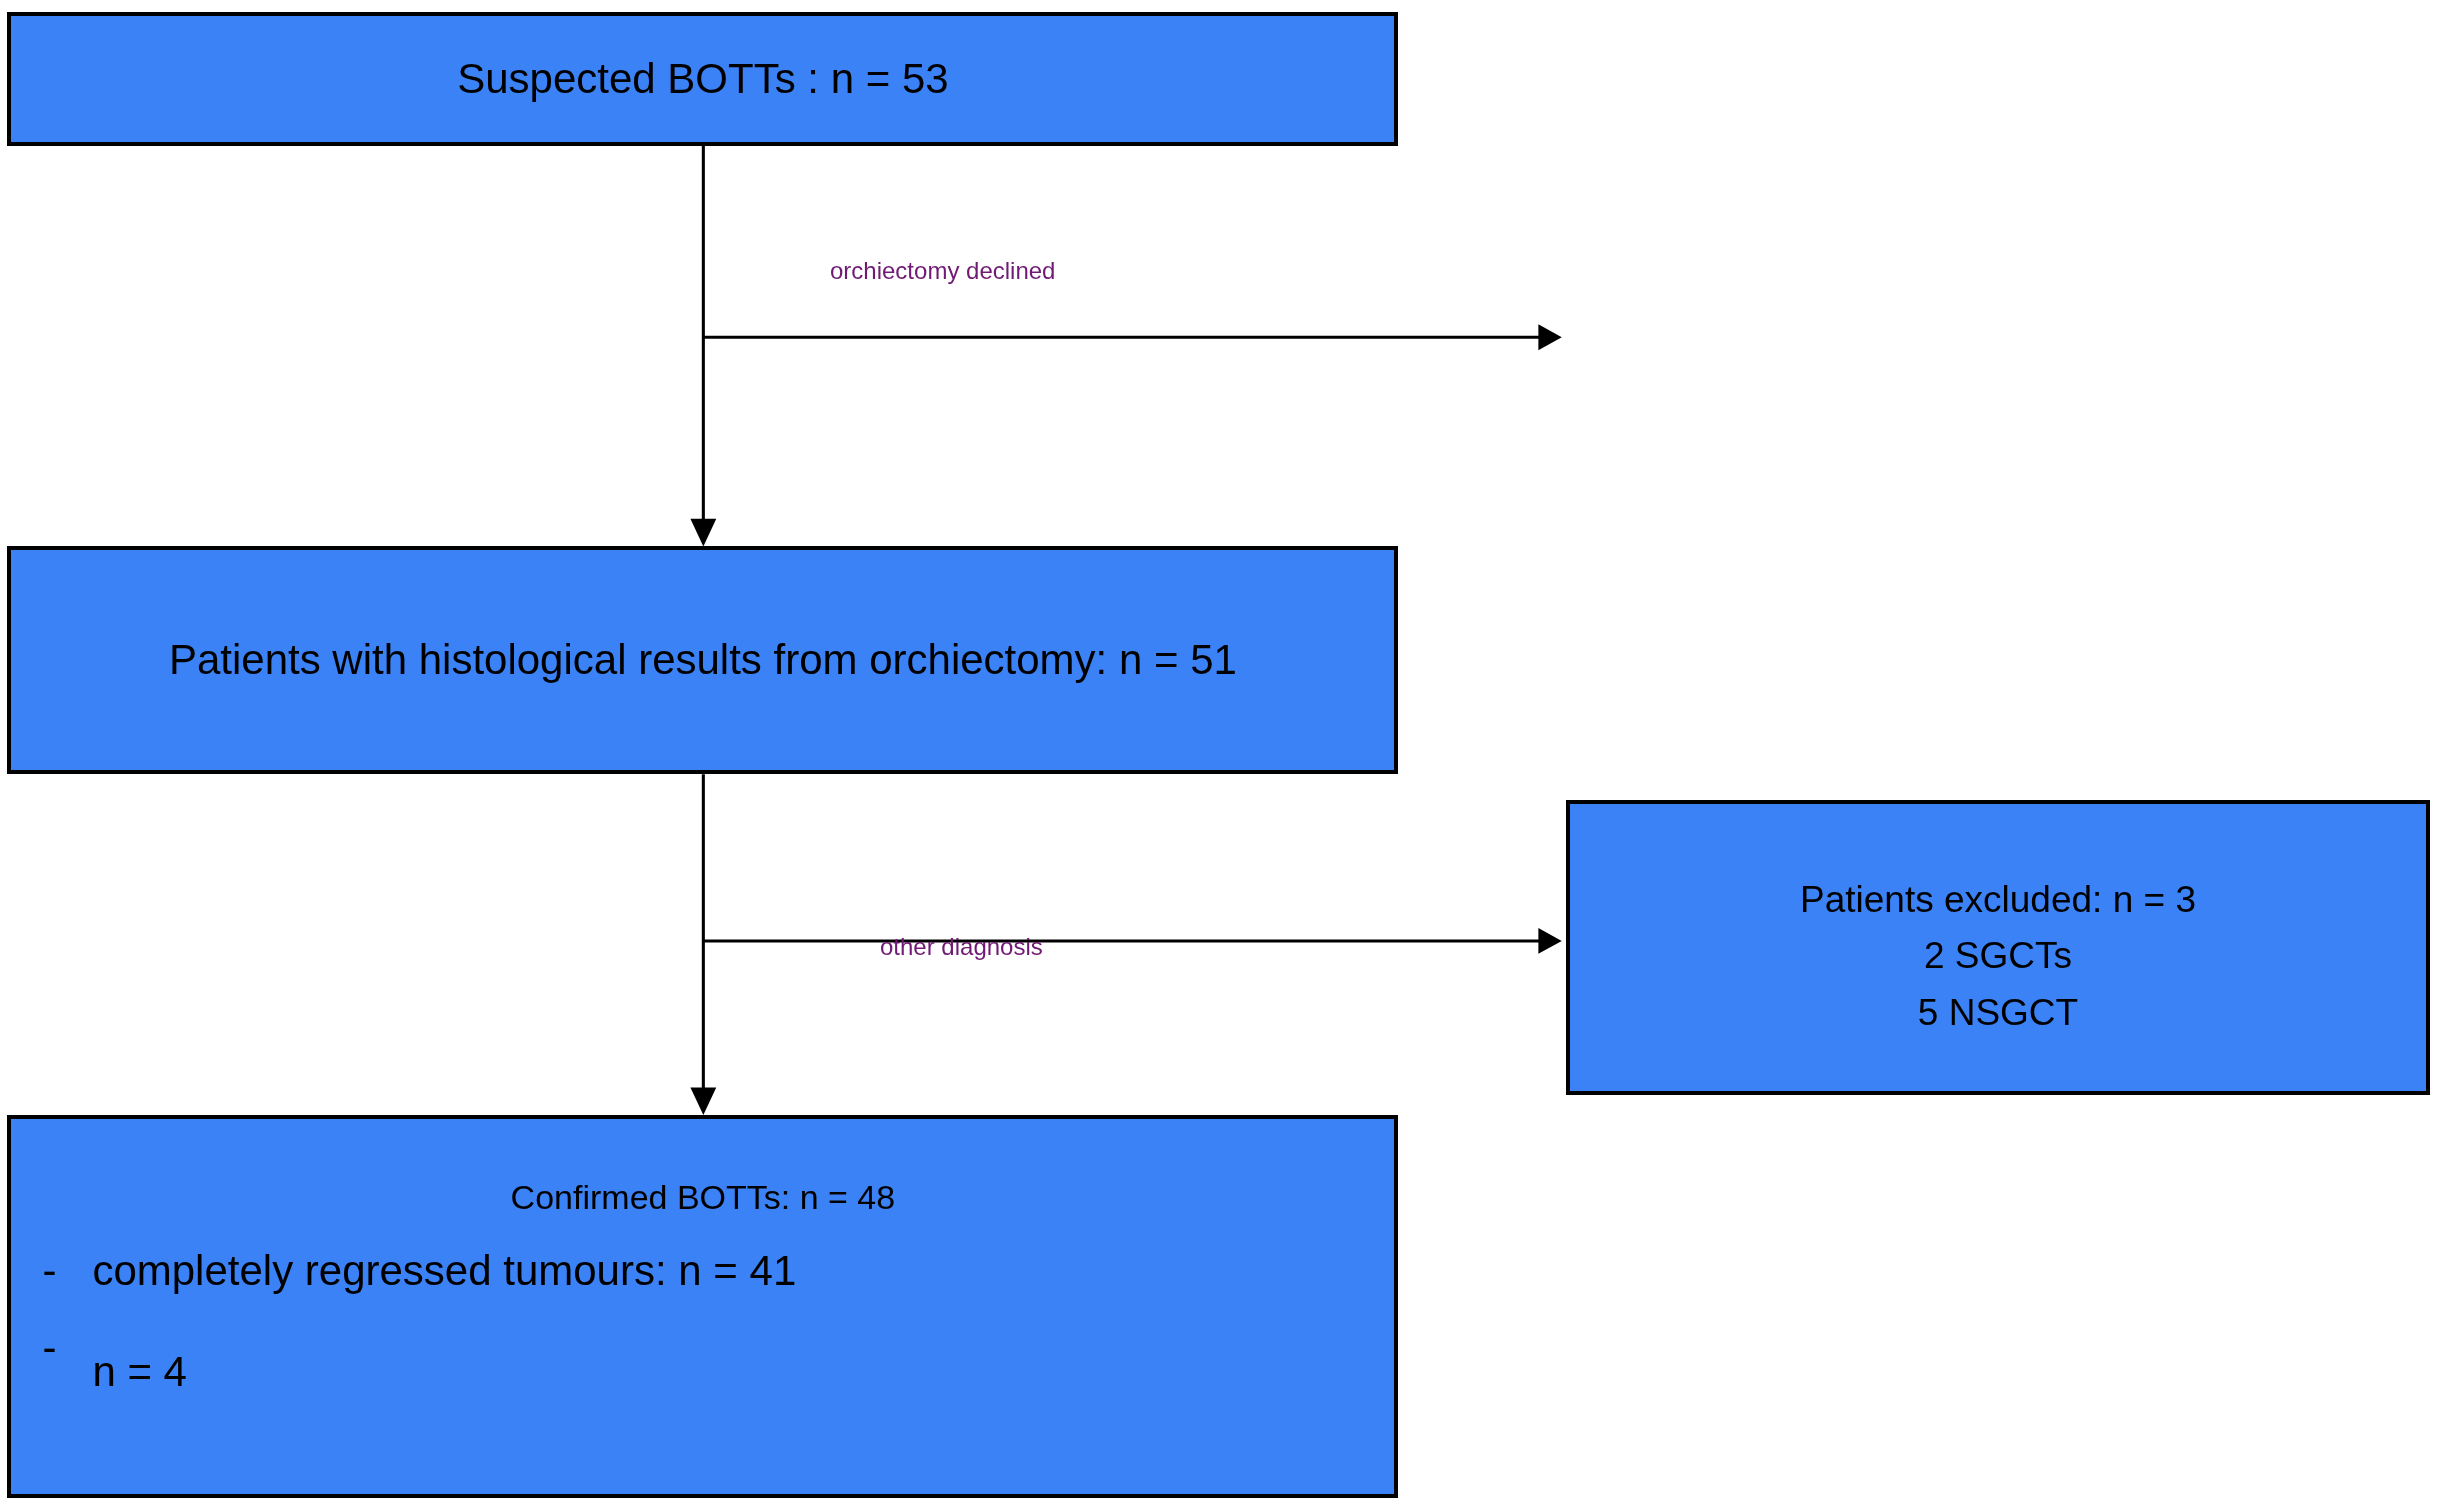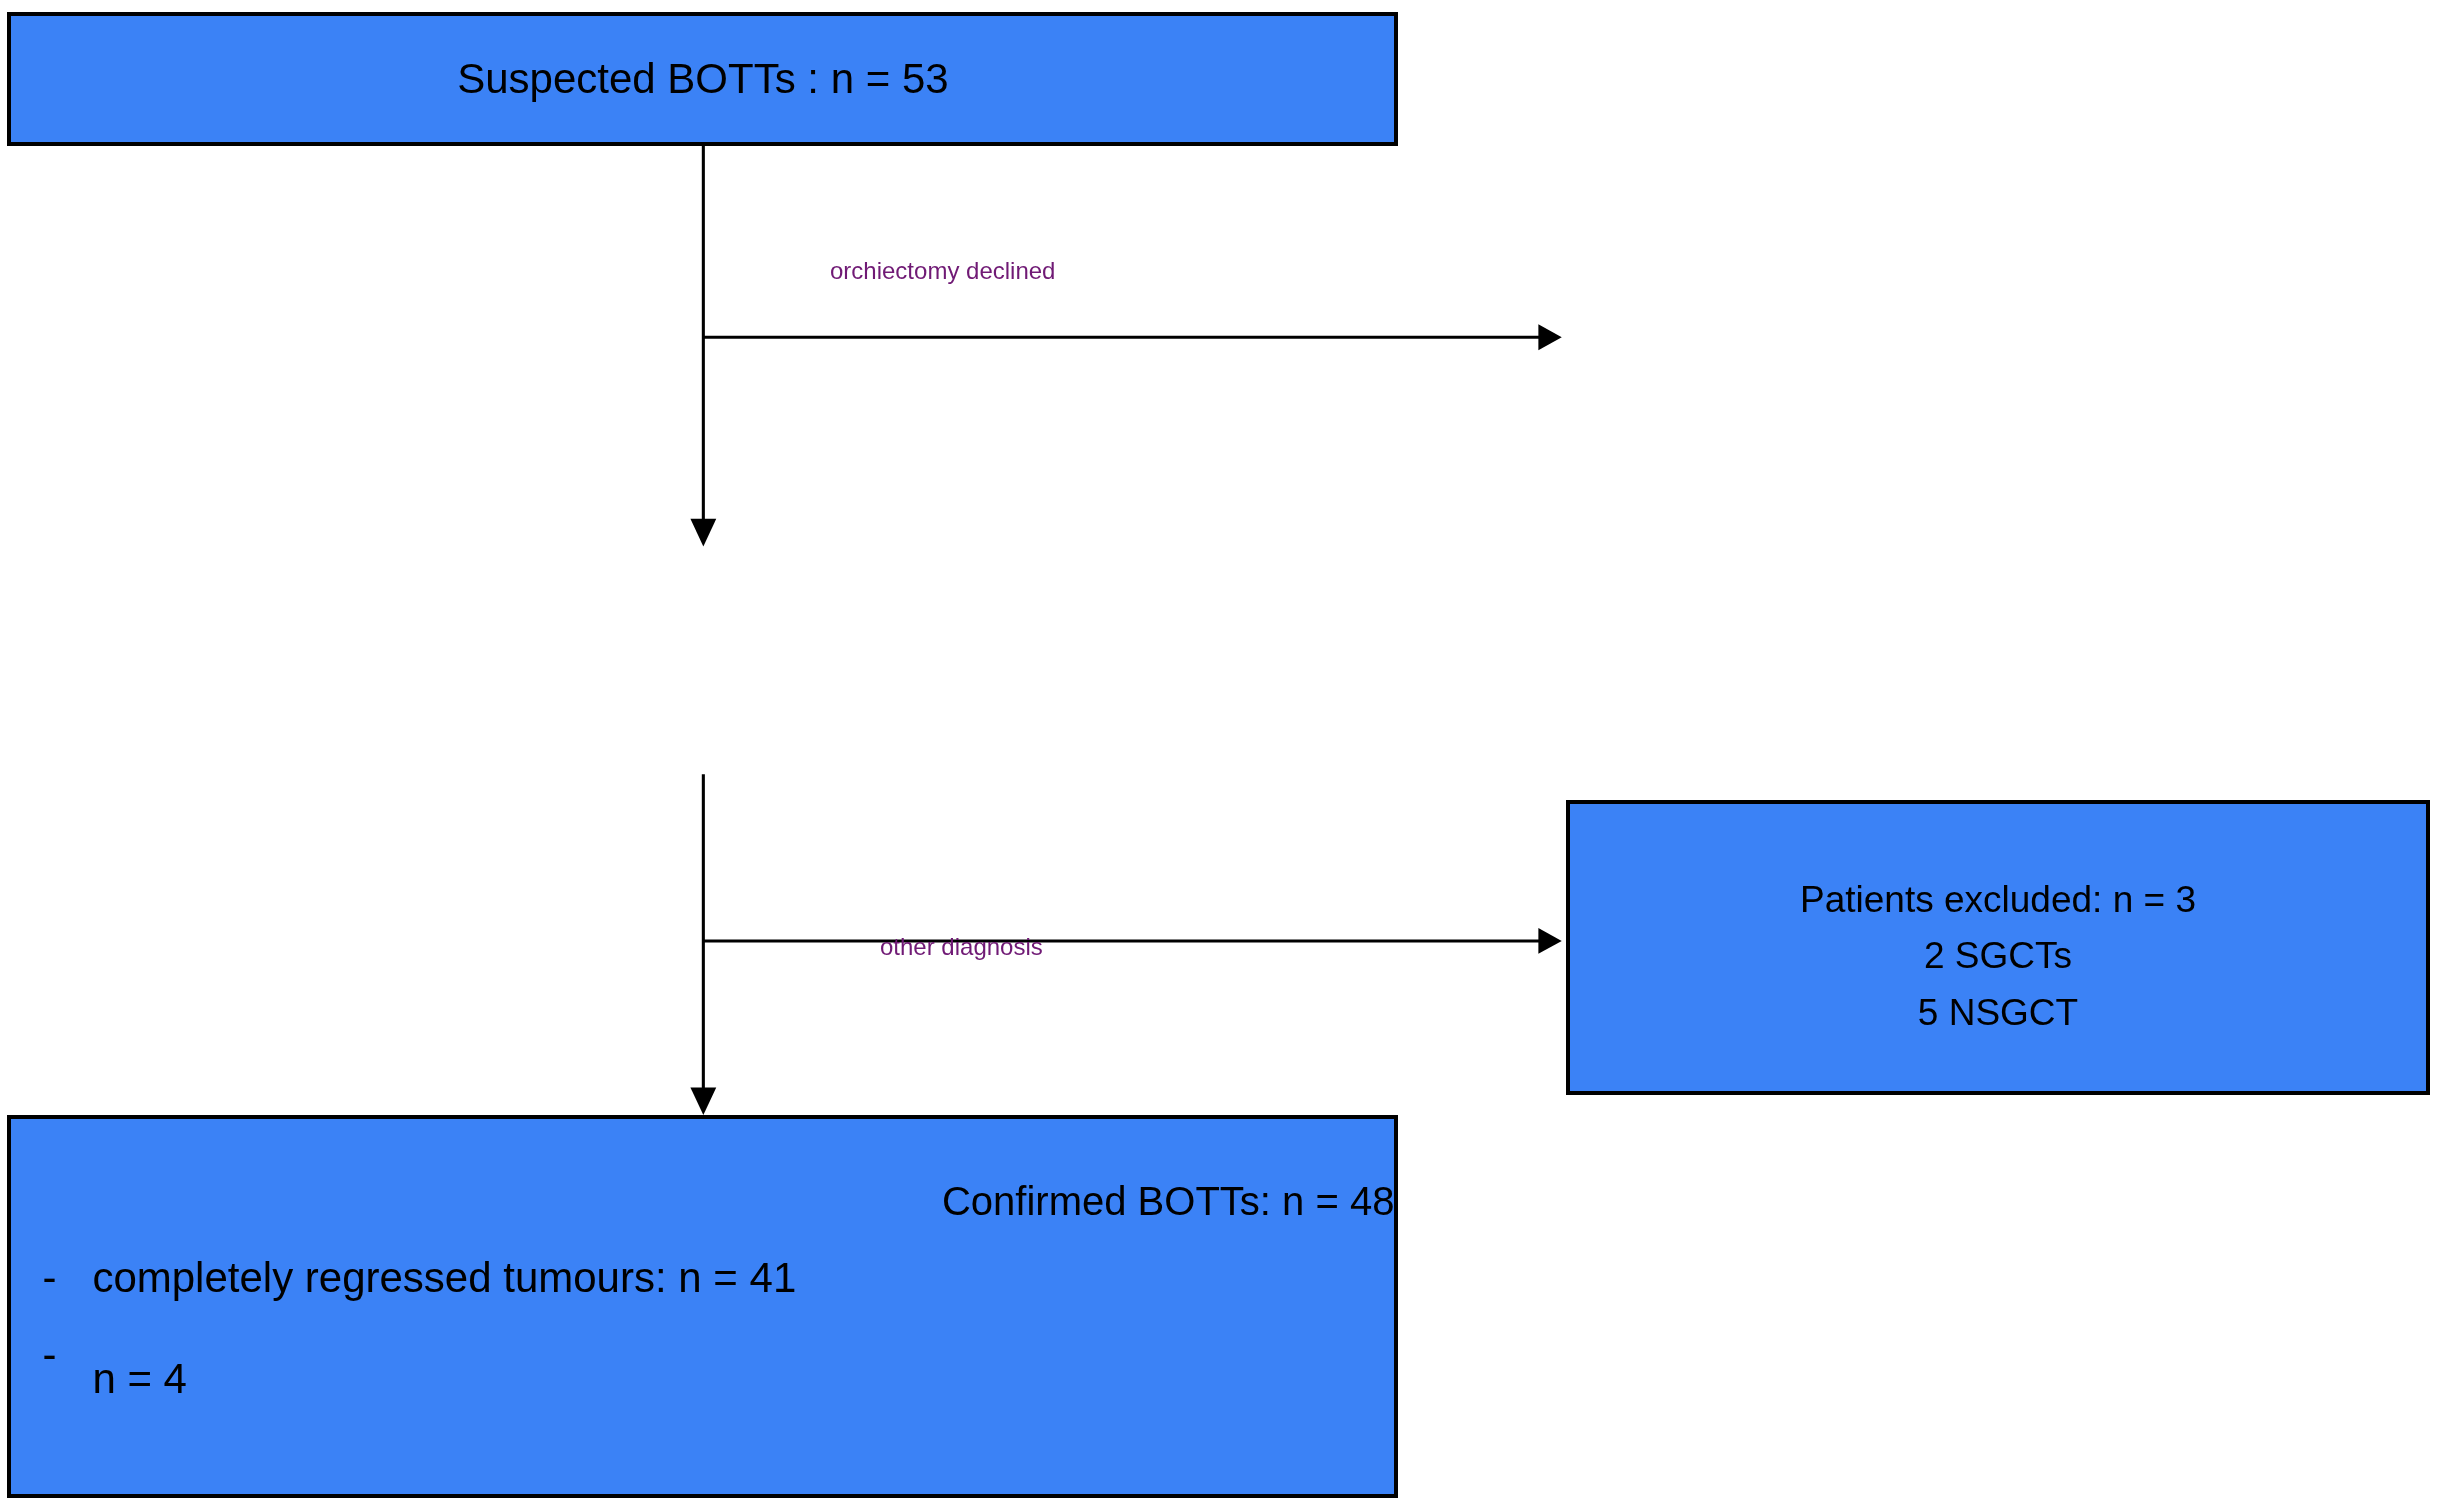--- a/index.html
+++ b/index.html
@@ -48,22 +48,22 @@
     row-gap: 14px;
     padding-top: 18.5px;
   }
   #box-confirmed   {
     left: 7.4px; top: 1115px; width: 1391px; height: 383px;
     display: block;
     text-align: left;
   }
   #box-confirmed .title {
     margin-top: 59px;
-    text-align: right;
-    font-size: 40px;
+    text-align: center;
+    font-size: 34px;
   }
   .bullet {
     display: flex;
     align-items: flex-start;
     margin-left: 31px;
     margin-right: 18.5px;
     font-size: 42px;
   }
   .bullet-1 { margin-top: 29.5px; }
   .bullet-2 { margin-top: 29px; }
@@ -102,20 +102,23 @@
     <polygon points="2500,1508 2500,1550 2538,1529" fill="#000000"></polygon>
   </svg>
 
   <div class="box" id="box-suspected">
     <span>Suspected BOTTs : n = 53</span>
   </div>
 
   <div class="edge-label" id="label-declined">orchiectomy declined</div>
 
 
+  <div class="box" id="box-histology">
+    <span>Patients with histological results from orchiectomy: n = 51</span>
+  </div>
 
   <div class="edge-label" id="label-other">other diagnosis</div>
 
   <div class="box" id="box-excluded2">
     <div>Patients excluded: n = 3</div>
     <div>2 SGCTs</div>
     <div>5 NSGCT</div>
   </div>
 
   <div class="box" id="box-confirmed">

